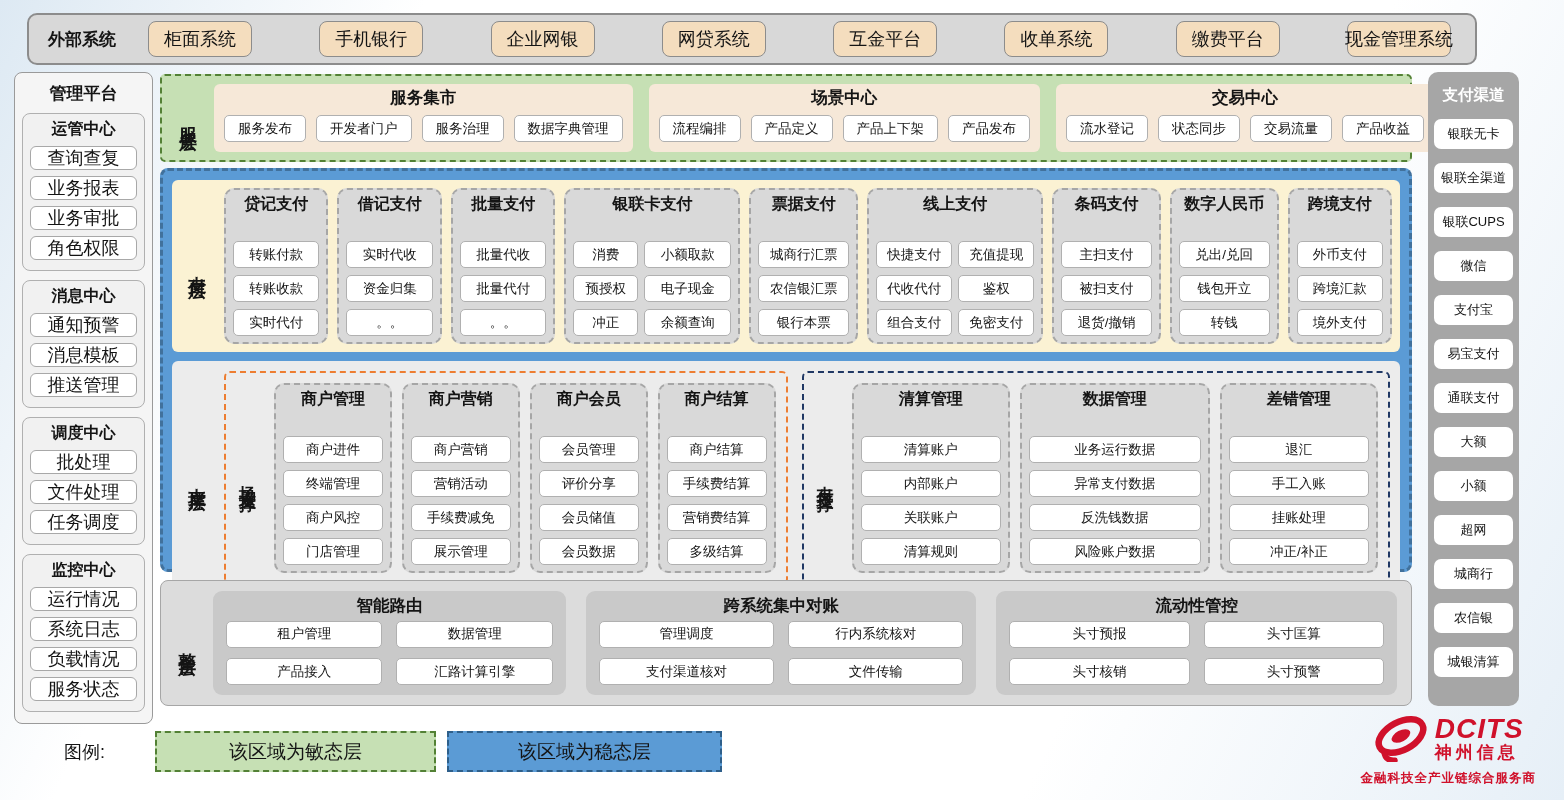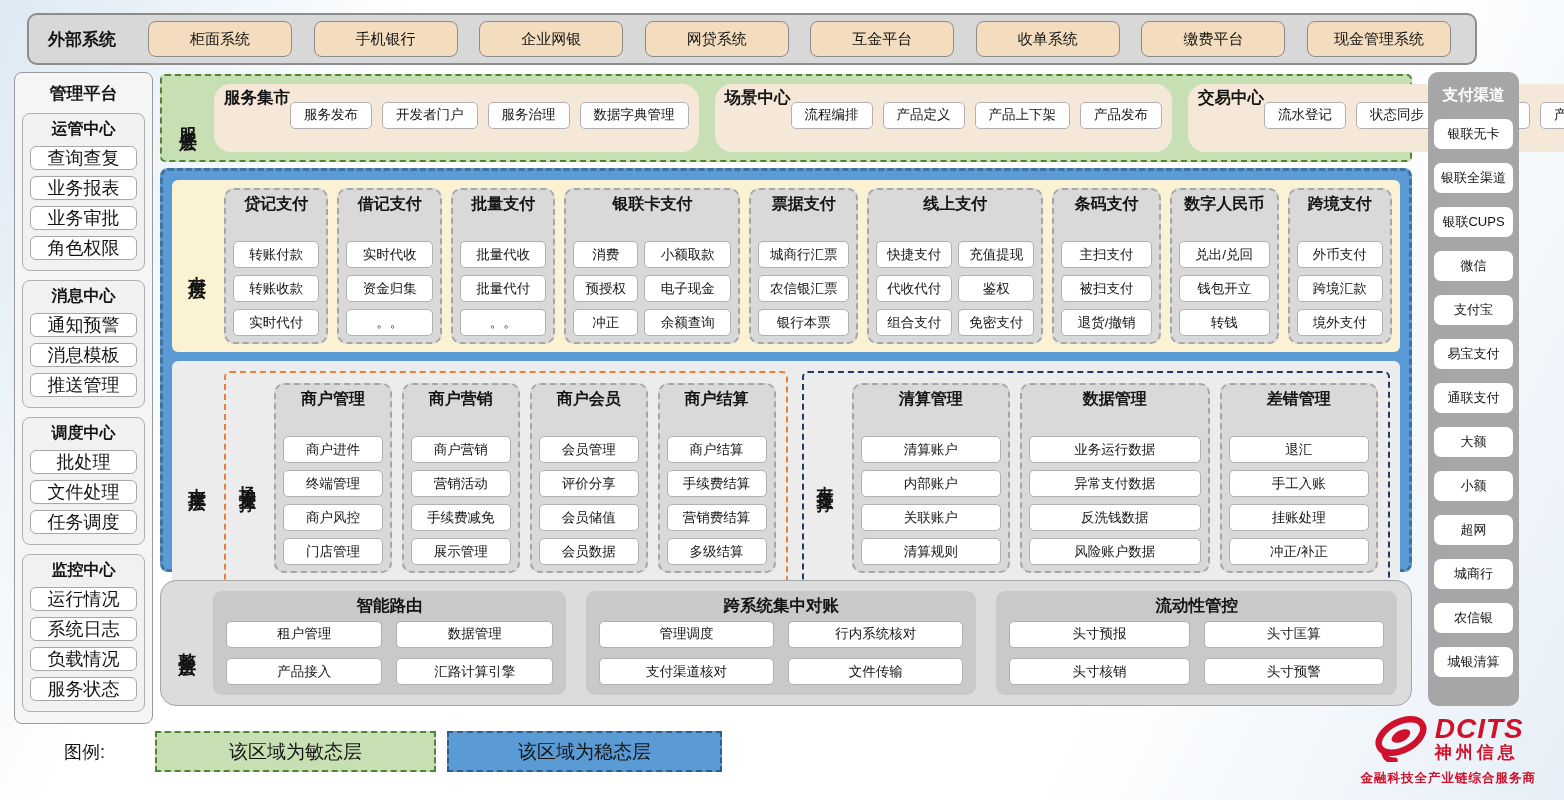--- a/index.html
+++ b/index.html
@@ -11,37 +11,37 @@
     background:linear-gradient(115deg,#dde9f3 0%,#ffffff 22%,#ffffff 72%,#e6eff7 100%);
     overflow:hidden;
   }
   .vlabel { writing-mode:vertical-rl; text-orientation:upright; font-weight:bold; font-size:18px; letter-spacing:3px; line-height:1; }
 
   
   .ext-bar { position:absolute; left:27px; top:13px; width:1450px; height:52px; background:#d8d8d8;
     border:2px solid #8c8c8c; border-radius:10px; display:flex; align-items:center; padding:0 24px 0 19px; }
   .ext-label { font-weight:bold; font-size:17px; margin-right:32px; white-space:nowrap; }
   .ext-btns { flex:1; display:flex; justify-content:space-between; align-items:center; }
-  .ext-btn { width:144px; height:36px; background:#f4ddbe; border:1.5px solid #8c8c8c; border-radius:8px;
-    display:flex; align-items:center; justify-content:center; font-size:15px; white-space:nowrap; }
+  .ext-btn { width:104px; height:36px; background:#f4ddbe; border:1.5px solid #8c8c8c; border-radius:8px;
+    display:flex; align-items:center; justify-content:center; font-size:18px; white-space:nowrap; }
 
   
   .mgmt { position:absolute; left:14px; top:72px; width:139px; min-height:632px; background:#f5f5f5;
     border:1.5px solid #9a9a9a; border-radius:8px; padding:6px 7px 2px; }
   .mgmt-title { text-align:center; font-weight:bold; font-size:17px; margin:3px 0 8px; }
   .mgmt-sec { background:#f1f1f1; border:1px solid #b0b0b0; border-radius:8px; padding:3px 5px 4px; margin-bottom:9px; }
   .mgmt-sec-title { text-align:center; font-weight:bold; font-size:16px; margin:2px 0 3px; }
   .mgmt-btn { background:#fff; border:1px solid #a8a8a8; border-radius:6px; height:24px; margin:6px 2px;
     display:flex; align-items:center; justify-content:center; font-size:18px; white-space:nowrap; }
 
   
   .svc-layer { position:absolute; left:160px; top:74px; width:1252px; height:88px; background:#c6e0b4;
     border:2px dashed #538135; border-radius:5px; padding:8px 10px 8px 52px; display:flex; gap:16px; }
   .svc-layer .vlabel { position:absolute; left:17px; top:50%; transform:translateY(-50%); }
-  .svc-group { background:#f6e8d8; border-radius:17px; padding:1px 10px 7px; display:flex; flex-direction:row; }
+  .svc-group { background:#f6e8d8; border-radius:6px; padding:1px 10px 7px; display:flex; flex-direction:column; }
   .svc-group .col-title { text-align:center; font-weight:bold; font-size:16.5px; padding:2px 0 3px; }
   .svc-btns { flex:1; display:flex; align-items:center; justify-content:space-around; gap:10px; }
   .svc-btn { background:#fff; border:1px solid #b0b0b0; border-radius:5px; height:27px; padding:0 13px;
     display:flex; align-items:center; justify-content:center; font-size:13.5px; white-space:nowrap; }
   .fg360{flex:360 1 0;} .fg415{flex:415 1 0;} .fg390{flex:390 1 0;}
 
   
   .stable-wrap { position:absolute; left:160px; top:168px; width:1252px; height:404px; background:#5b9bd5;
     border:3px dashed #41719c; border-radius:8px; padding:9px; display:flex; flex-direction:column; gap:9px; }
 
@@ -64,21 +64,21 @@
   .sup-layer .vlabel { position:absolute; left:16px; top:50%; transform:translateY(-50%); }
   .sup-group { border:2px dashed #ed7d31; border-radius:6px; position:relative;
     padding:10px 10px 10px 48px; display:flex; gap:10px; }
   .sup-group .vlabel { position:absolute; left:13px; top:50%; transform:translateY(-50%); font-size:17px; }
   .sup-group.navy { border-color:#203864; }
   .fg562{flex:562 1 0;} .fg590{flex:590 1 0;}
   .sc1{flex:100 1 0;} .sc2{flex:122 1 0;} .sc3{flex:100 1 0;} .sc4{flex:132 1 0;} .sceq{flex:1 1 0;}
 
   
   .int-layer { position:absolute; left:160px; top:580px; width:1252px; height:126px; background:#dcdcdc;
-    border:1.5px solid #a6a6a6; border-radius:16px; padding:10px 14px 10px 52px; display:flex; gap:20px; }
+    border:1.5px solid #a6a6a6; border-radius:8px; padding:10px 14px 10px 52px; display:flex; gap:20px; }
   .int-layer .vlabel { position:absolute; left:17px; top:50%; transform:translateY(-50%); }
   .int-box { background:#c9c9c9; border-radius:9px; padding:1px 12px 8px; display:flex; flex-direction:column; min-width:0; }
   .int-box .col-title { font-size:16.5px; }
   .int-box .btns { grid-template-columns:1fr 1fr; gap:9px 14px; }
   .g262{flex:262 1 0;} .g292{flex:292 1 0;} .g300{flex:300 1 0;} .g252{flex:252 1 0;}
 
   
   .chan { position:absolute; left:1428px; top:72px; width:91px; height:634px; background:#a6a6a6;
     border-radius:10px; padding:8px 6px; }
   .chan-title { color:#fff; font-weight:bold; font-size:15.5px; text-align:center; margin:5px 0 13px; white-space:nowrap; }

